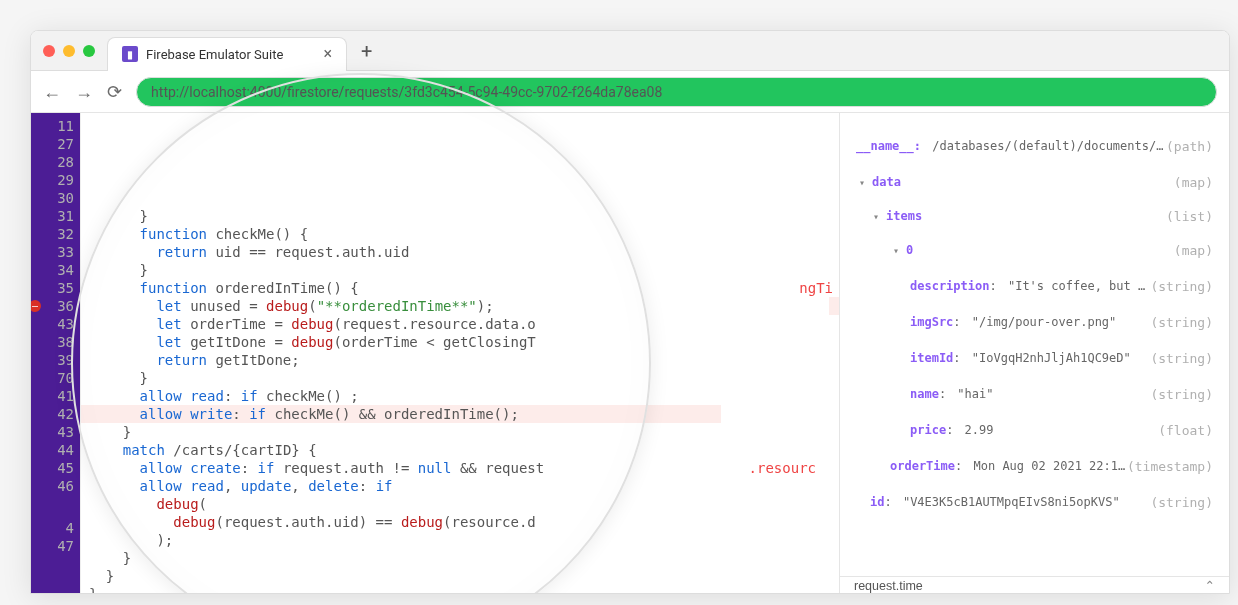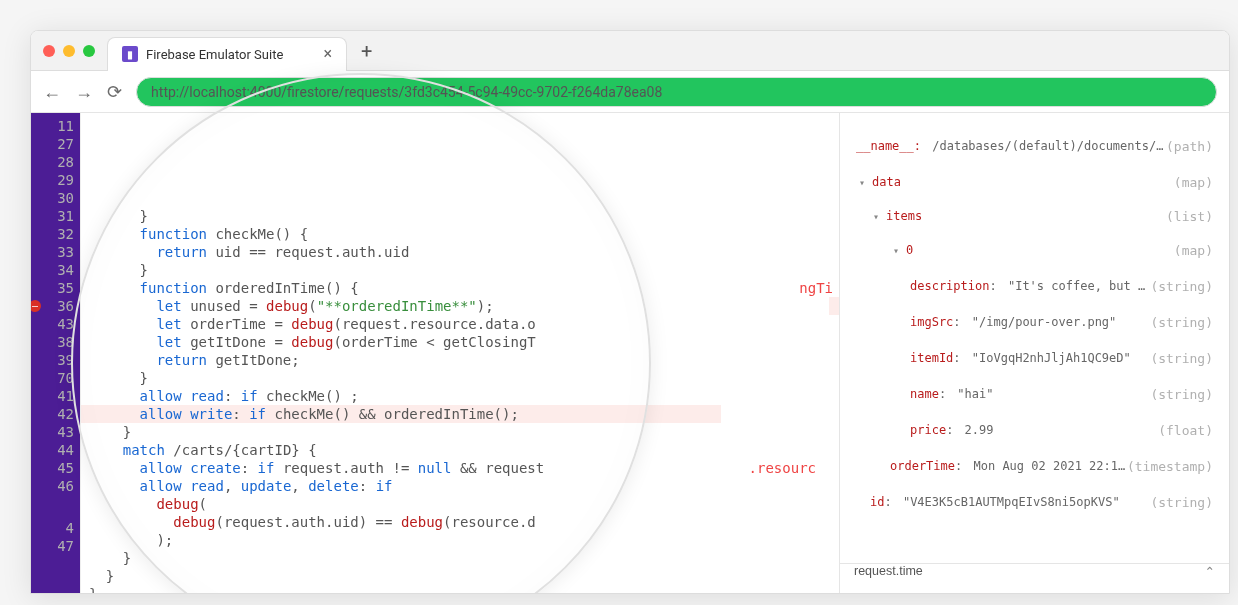--- a/index.html
+++ b/index.html
@@ -103,30 +103,30 @@
     box-shadow: 0 2px 20px rgba(0,0,0,0.08), inset 0 0 40px rgba(0,0,0,0.02);
   }
   .inspector {
     width: 390px; border-left:1px solid #e5e5e5;
     font-family: "SFMono-Regular", Consolas, Menlo, monospace;
     font-size: 12px; color:#616161; background:#fff;
     display:flex; flex-direction:column;
   }
   .insp-body { flex:1; padding: 20px 16px 8px 16px; overflow:auto; }
   .row { display:flex; align-items:center; height:26px; }
-  .row .key { color:#b91c1c; }
+  .row .key { color:#8b5cf6;font-weight:bold; }
   .row .val { color:#666; margin-left:4px; overflow:hidden; text-overflow: ellipsis; white-space:nowrap; }
   .row .type { margin-left:auto; color:#b0b0b0; font-size:13px; white-space:nowrap;}
   .row .caret { width:12px; color:#888; font-size:10px; margin-right:4px; display:inline-block; text-align:center;}
   .ind1 { padding-left: 14px; }
   .ind2 { padding-left: 34px; }
   .ind3 { padding-left: 54px; }
   .insp-footer {
-    border-top:1px solid #e5e5e5; height:30px;
-    display:flex; align-items:flex-start; padding:0 14px;
+    border-top:1px solid #e5e5e5; height:17px;
+    display:flex; align-items:flex-end; padding:0 14px;
     font-family: -apple-system, sans-serif; font-size:12.5px; color:#555;
     cursor:pointer;
   }
   .insp-footer .chev { margin-left:auto; color:#888; }
   .faux-text { position:absolute; font-family: "SFMono-Regular", Consolas, Menlo, monospace; font-size:14px; color:#ef4444; }
 </style>
 </head>
 <body>
 
 <div class="browser-window">

